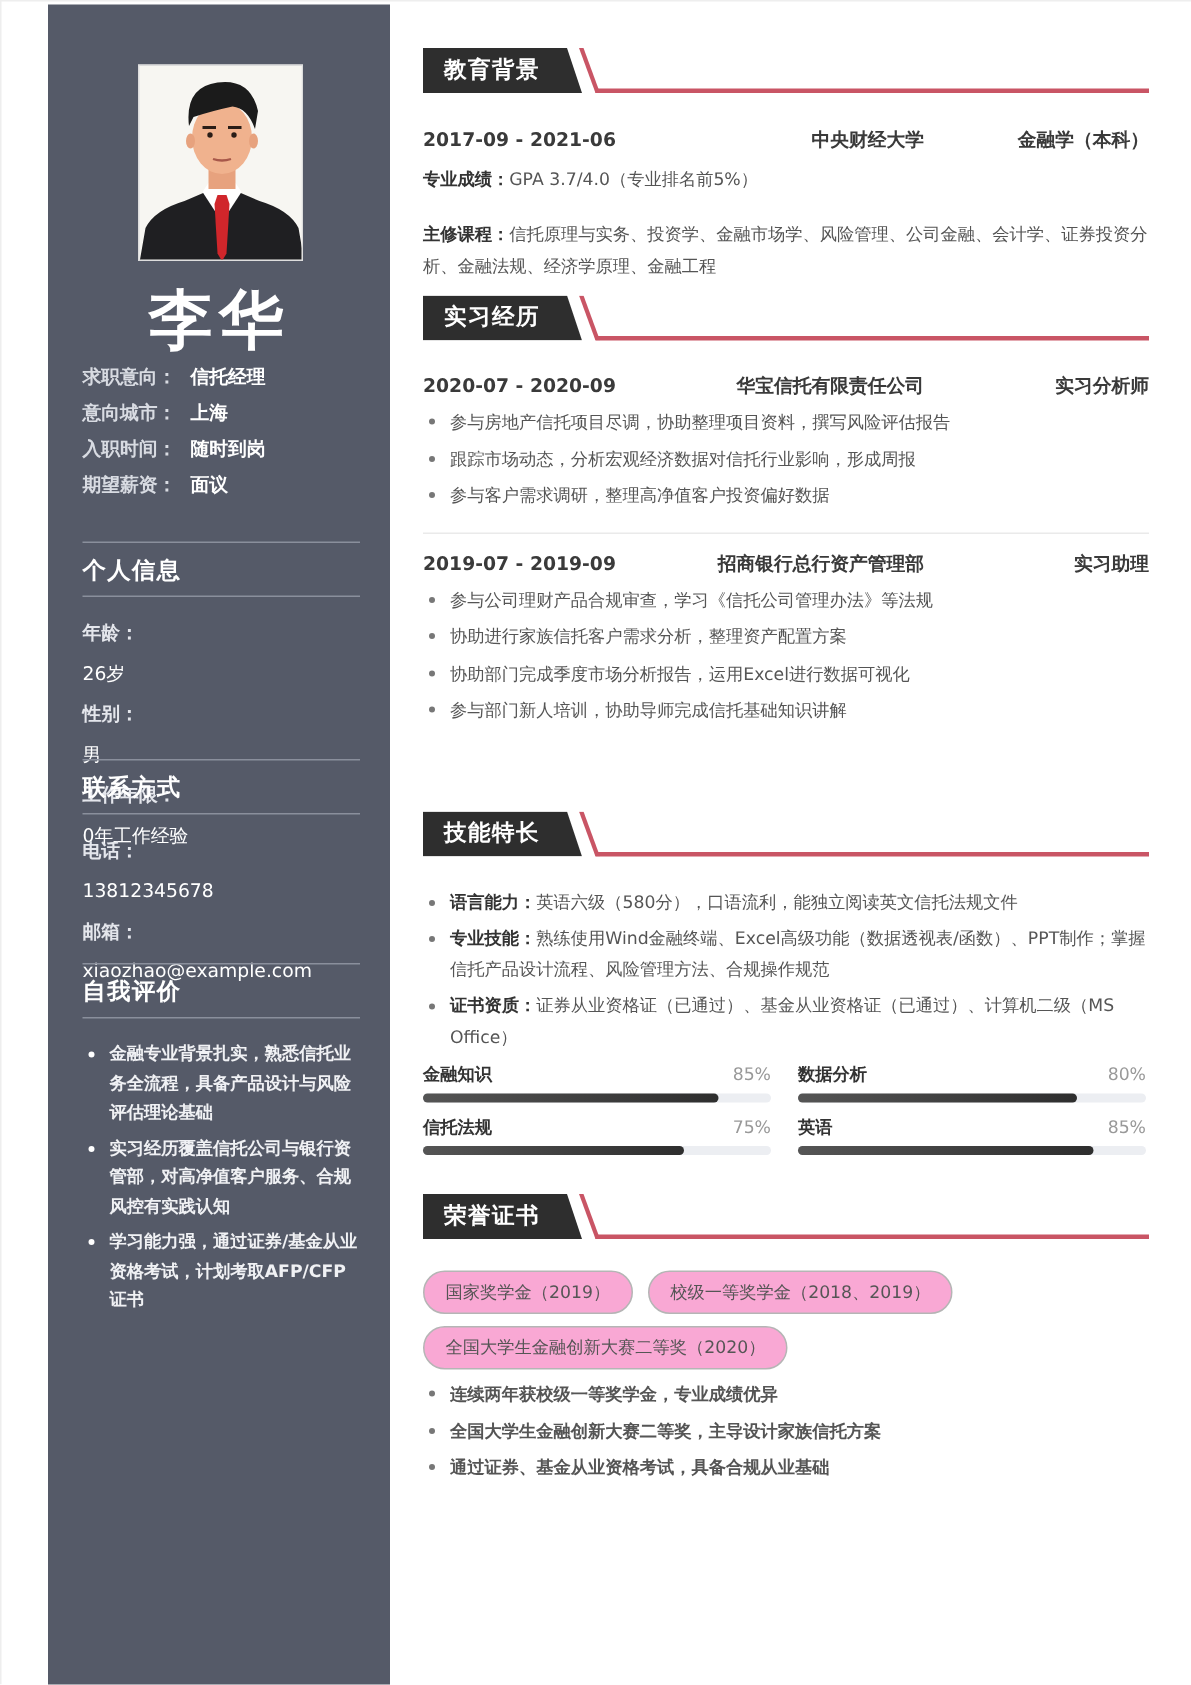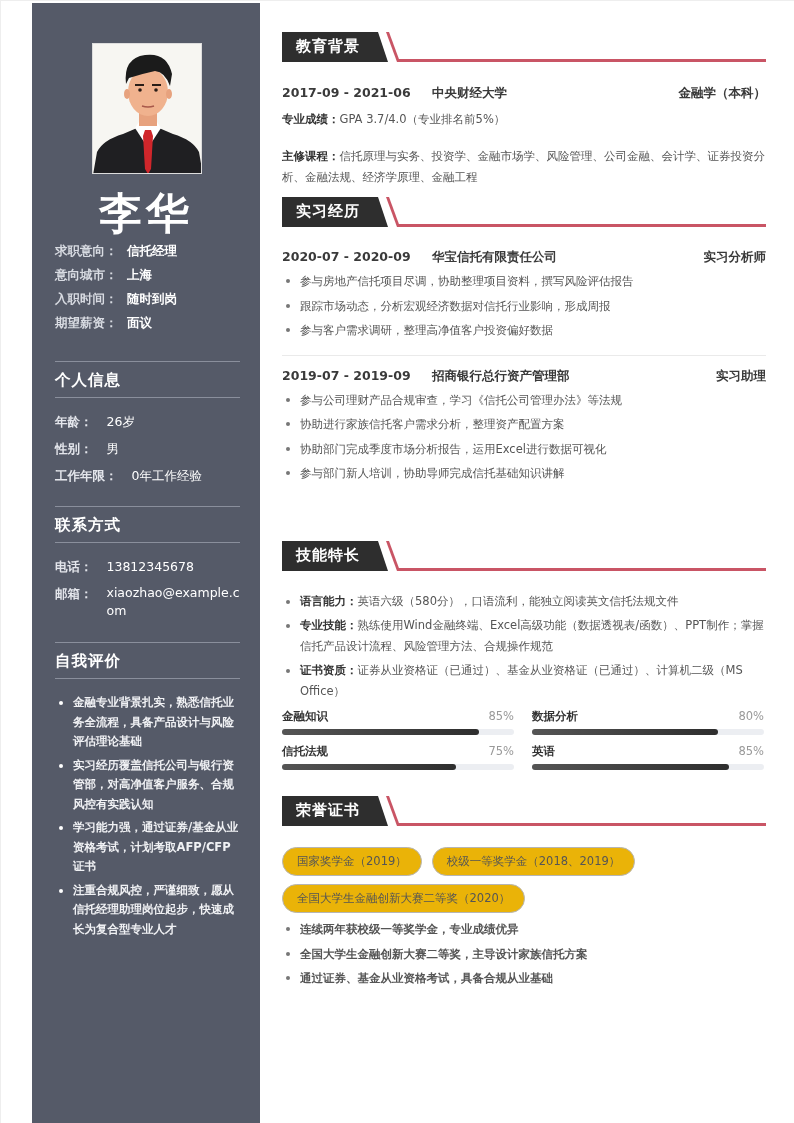--- a/index.html
+++ b/index.html
@@ -13,39 +13,39 @@
   .photo { position: absolute; left: 60px; top: 40px; width: 110px; height: 131px; background: #f7f7f5; border: 1px solid #ddd; overflow: hidden; }
   .name { position: absolute; left: 0; top: 182px; width: 228px; text-align: center; font-size: 43px; font-weight: bold; letter-spacing: 4px; color: #fff; }
   .intent { position: absolute; left: 23px; top: 236px; width: 190px; }
   .kv-row { display: flex; font-size: 12.5px; line-height: 24px; font-weight: bold; }
   .kv-row .k { color: #d8dbe2; width: 72px; flex: none; }
   .kv-row .v { color: #ffffff; }
 
   .side-section { position: absolute; left: 23px; width: 185px; }
   .side-title { border-top: 1px solid #8a8f9c; border-bottom: 1px solid #8a8f9c; font-size: 15.5px; font-weight: bold; color: #fff; padding: 8px 0 6px; letter-spacing: 1px; }
   .info-list { padding-top: 10px; }
-  .info-row { display: flex; font-size: 12.5px; line-height: 27px; }
+  .info-row { display: flex; font-size: 12.5px; line-height: 27px; flex-direction: column; }
   .info-row .k { font-weight: bold; color: #e4e6ec; flex: none; margin-right: 14px; }
   .info-row .v { color: #ffffff; word-break: break-all; }
   .info-row.email .v { line-height: 18px; padding-top: 4px; }
 
   .eval-list { list-style: none; padding-top: 14px; }
   .eval-list li { position: relative; padding-left: 18px; font-size: 11.5px; font-weight: bold; line-height: 19.5px; color: #f0f1f4; margin-bottom: 4px; }
   .eval-list li::before { content: ""; position: absolute; left: 4px; top: 8px; width: 4px; height: 4px; border-radius: 50%; background: #fff; }
 
   
   .main { position: absolute; left: 281px; top: 0; width: 484px; }
   .sec-head { position: relative; height: 30px; }
   .sec-head .tab { position: absolute; left: 0; top: 0; height: 30px; width: 106px; background: #2e2e2e; clip-path: polygon(0 0, 96px 0, 106px 30px, 0 30px); }
   .sec-head .tab-text { position: absolute; left: 14px; top: 5px; font-size: 15px; font-weight: bold; color: #fff; letter-spacing: 1px; }
   .sec-head .slash { position: absolute; left: 104px; top: 0; width: 14px; height: 30px; background: #c95565; clip-path: polygon(0 0, 3px 0, 14px 30px, 11px 30px); }
   .sec-head .line { position: absolute; left: 115px; right: 0; top: 27px; height: 3px; background: #c95565; }
 
   .row3 { display: flex; justify-content: space-between; font-size: 12.5px; font-weight: bold; color: #3a3a3a; line-height: 20px; }
-  .row3 .c { text-align: left; flex: 1; }
+  .row3 .c { text-align: right; flex: 1; }
   .row3 .l { width: 150px; }
   .row3 .r { width: 150px; text-align: right; }
   .para { font-size: 11.5px; color: #555; line-height: 21px; }
   .para b { color: #333; }
 
   .bullets { list-style: none; }
   .bullets li { position: relative; padding-left: 18px; font-size: 11.5px; color: #555; line-height: 24.5px; }
   .bullets li::before { content: ""; position: absolute; left: 4px; top: 10px; width: 4px; height: 4px; border-radius: 50%; background: #777; }
   .skills li { line-height: 21px; margin-bottom: 3px; }
   .skills li::before { top: 9px; }
@@ -54,21 +54,21 @@
   .divider { height: 1px; background: #eaeaea; margin: 12px 0 10px; }
 
   .bars { display: grid; grid-template-columns: 232px 232px; column-gap: 18px; row-gap: 8px; }
   .bar-item .top { display: flex; justify-content: space-between; font-size: 11.5px; line-height: 16px; }
   .bar-item .top .lbl { font-weight: bold; color: #333; }
   .bar-item .top .pct { color: #999; }
   .bar-track { margin-top: 5px; height: 6px; border-radius: 3px; background: #eceef2; position: relative; }
   .bar-fill { position: absolute; left: 0; top: 0; height: 6px; border-radius: 3px; background: linear-gradient(to right, #555, #2e2e2e); }
 
   .chips { display: flex; flex-wrap: wrap; gap: 8px 10px; }
-  .chip { border: 1px solid #b5b5b5; border-radius: 15px; background: #eab308; padding: 5px 14px; font-size: 11.5px; color: #555; line-height: 17px; }
+  .chip { border: 1px solid #b5b5b5; border-radius: 15px; background: #f9a8d4; padding: 5px 14px; font-size: 11.5px; color: #555; line-height: 17px; }
 </style>
 </head>
 <body>
 
 <div class="page">
 
   <aside class="sidebar">
     <div class="photo">
       <svg width="110" height="131" viewBox="0 0 110 131">
         <rect width="110" height="131" fill="#f7f6f2"></rect>
@@ -147,21 +147,20 @@
         </div>
       </div>
     </div>
 
     <div class="side-section" style="top:639px;">
       <div class="side-title">自我评价</div>
       <ul class="eval-list">
         <li>金融专业背景扎实，熟悉信托业务全流程，具备产品设计与风险评估理论基础</li>
         <li>实习经历覆盖信托公司与银行资管部，对高净值客户服务、合规风控有实践认知</li>
         <li>学习能力强，通过证券/基金从业资格考试，计划考取AFP/CFP证书</li>
-        <li>注重合规风控，严谨细致，愿从信托经理助理岗位起步，快速成长为复合型专业人才</li>
       </ul>
     </div>
   </aside>
 
   <main class="main">
 
     <section style="position:absolute; top:31px; left:0; width:484px;">
       <div class="sec-head">
         <div class="tab"></div>
         <div class="tab-text">教育背景</div>

